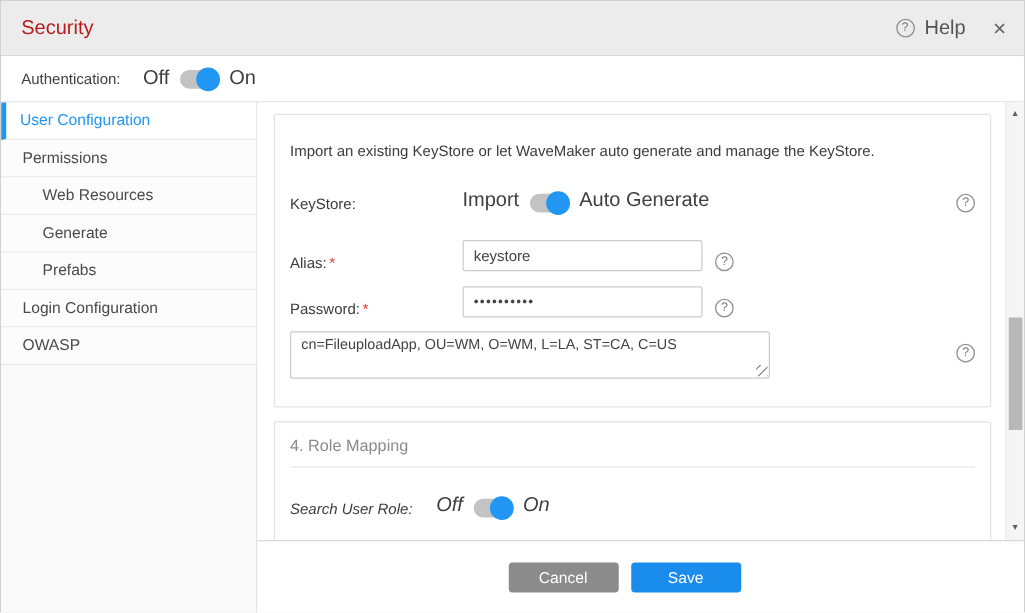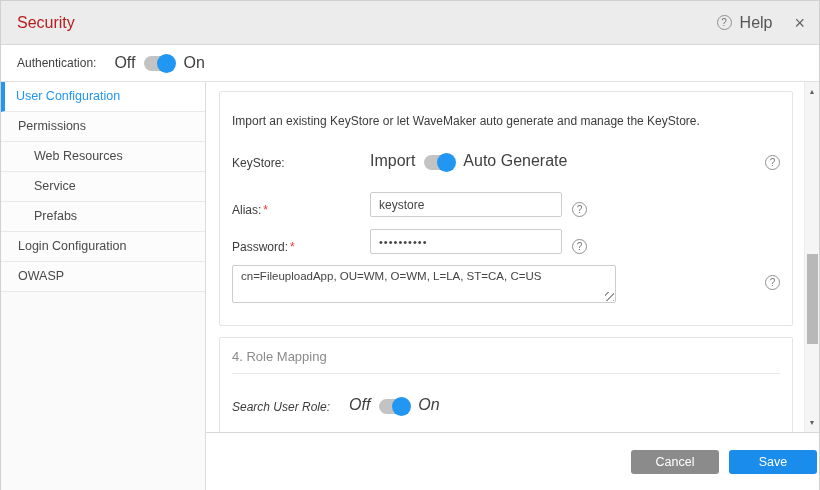--- a/index.html
+++ b/index.html
@@ -61,21 +61,21 @@
   .resize-handle { position:absolute; right:2px; bottom:2px; width:9px; height:9px; background:repeating-linear-gradient(135deg, transparent 0 2px, #9a9a9a 2px 3px, transparent 3px 5px); cursor:nwse-resize; }
 
   
   .scrollbar { position:absolute; top:0; right:0; width:15px; height:350px; background:#f5f5f5; border-left:1px solid #ebebeb; }
   .sb-arrow { position:absolute; left:0; width:14px; text-align:center; font-size:7px; color:#606060; cursor:pointer; }
   .sb-up { top:6px; }
   .sb-down { bottom:6px; }
   .sb-thumb { position:absolute; top:172px; left:2px; width:11px; height:90px; background:#b8b8b8; cursor:grab; }
 
   
-  .footer { position:absolute; left:0; right:0; bottom:0; height:59px; background:#fff; border-top:1px solid #d8d8d8; display:flex; align-items:center; justify-content:flex-end; padding-right:2px; }
+  .footer { position:absolute; left:0; right:0; bottom:0; height:59px; background:#fff; border-top:1px solid #d8d8d8; display:flex; align-items:center; justify-content:center; padding-right:26px; }
   .btn { height:24px; min-width:88px; padding:0 22px; border:none; border-radius:3px; font-size:12.5px; color:#fff; font-family:"Liberation Sans", sans-serif; cursor:pointer; }
   .btn-cancel { background:#8b8b8b; }
   .btn-save { background:#1a8ceb; margin-left:10px; }
 </style>
 </head>
 <body>
 
 <div class="window">
 
   <div class="header">
@@ -95,21 +95,21 @@
       </span>
     <span class="tog-text">On</span>
   </div>
 
   <div class="body">
 
     <div class="sidebar">
       <div class="nav-item active">User Configuration</div>
       <div class="nav-item">Permissions</div>
       <div class="nav-item child">Web Resources</div>
-      <div class="nav-item child">Service</div>
+      <div class="nav-item child">Generate</div>
       <div class="nav-item child">Prefabs</div>
       <div class="nav-item">Login Configuration</div>
       <div class="nav-item">OWASP</div>
     </div>
 
     <div class="main">
       <div class="content">
 
         <div class="card card-3">
           <div class="desc">Import an existing KeyStore or let WaveMaker auto generate and manage the KeyStore.</div>

